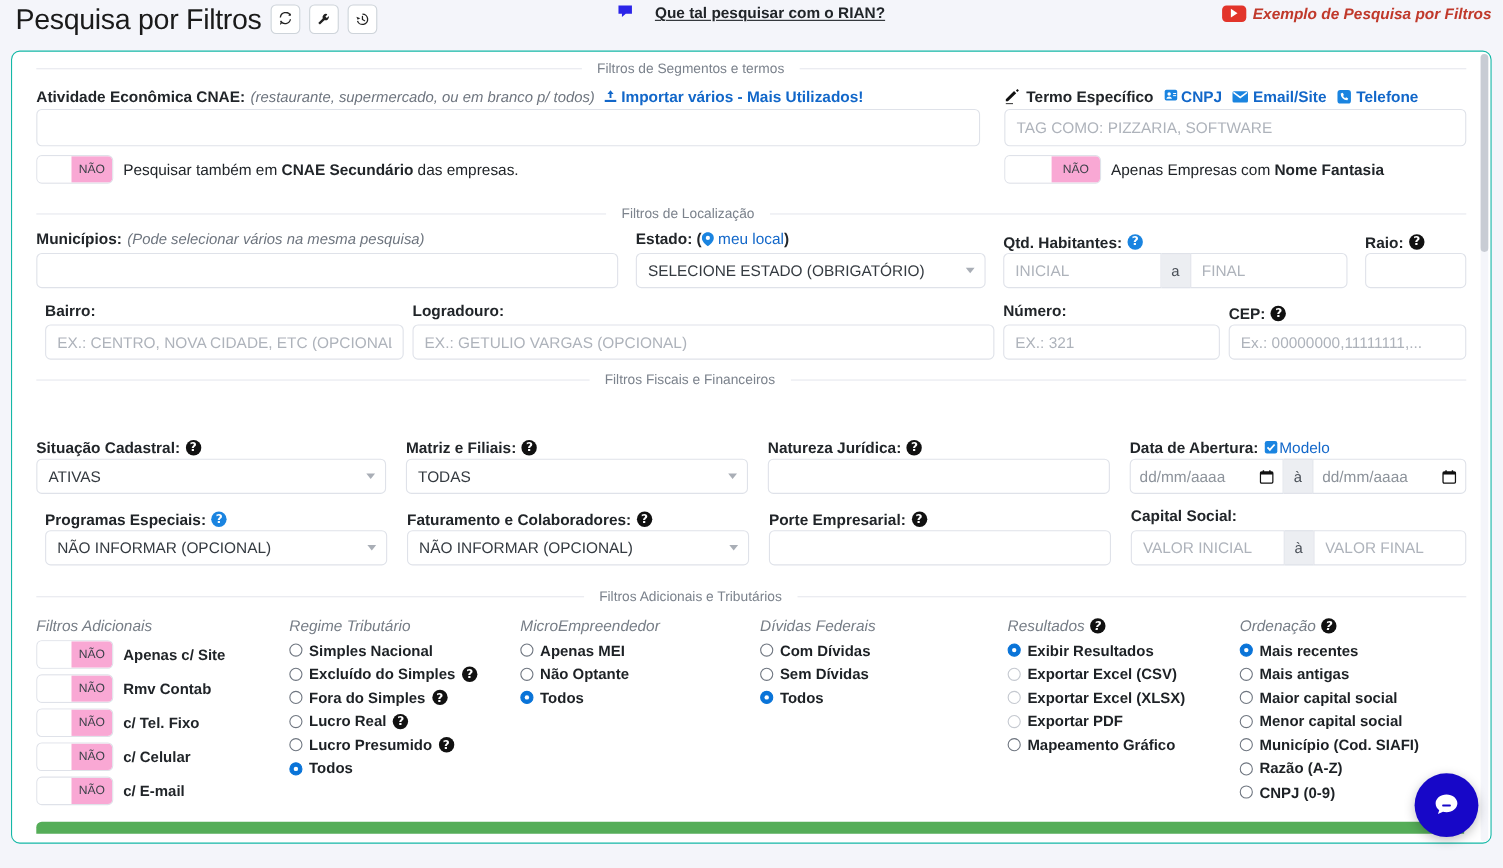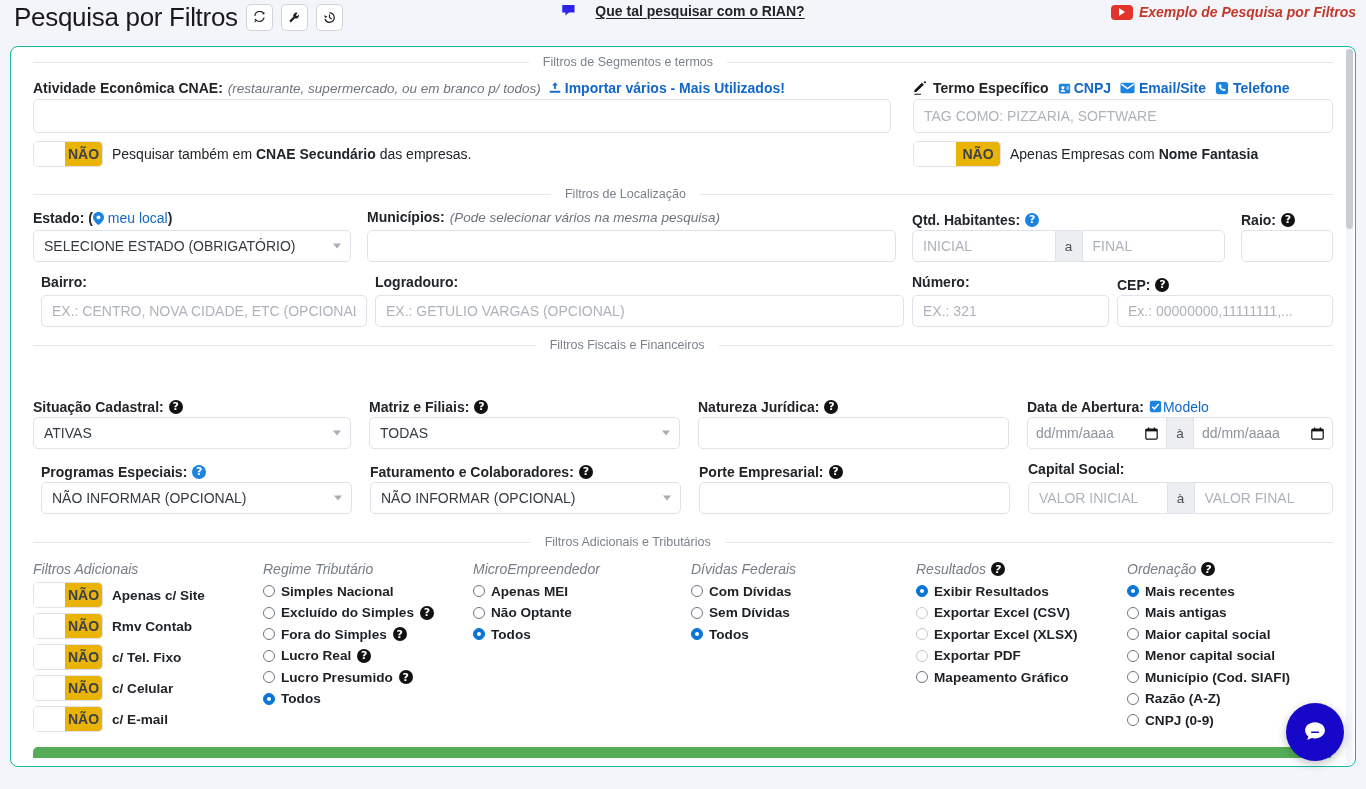--- a/index.html
+++ b/index.html
@@ -116,22 +116,22 @@
   .grp .inp:last-child { border-top-left-radius:0; border-bottom-left-radius:0; }
 
   
   .toggle {
     display: inline-flex; align-items: stretch; height: 26px; width: 70px;
     border: 1px solid #dfe2e9; border-radius: 5px; overflow: hidden; background:#fff;
     cursor: pointer; flex: 0 0 auto;
   }
   .toggle .knob { width: 31px; background: #fff; }
   .toggle .state {
-    flex: 1; background: #eab308; color: #3c4149; font-size: 14px;
-    display:flex; align-items:center; justify-content:center; font-weight:700;
+    flex: 1; background: #f9a8d4; color: #3c4149; font-size: 11px;
+    display:flex; align-items:center; justify-content:center; font-weight:400;
   }
   .toggle-row { display: flex; align-items: center; gap: 9px; }
   .toggle-row .cap { font-size: 14px; color:#212529; }
   .toggle-row .cap b { font-weight: bold; }
 
   
   .radio-cols { display: flex; gap: 0; }
   .rcol { font-size: 13.5px; }
   .rcol .hdr {
     font-style: italic; color: #767d86; font-size: 14px; margin-bottom: 5px;
@@ -260,21 +260,21 @@
       <div style="flex:1 1 auto;">
         <div style="display:flex;align-items:center;gap:9px;height:22px;">
           <span style="display:inline-flex;align-items:center;gap:5px;">
             <svg width="15" height="14" viewBox="0 0 16 16">
               <path d="M1 10.5 9.6 2l2.2 2.2-8.6 8.5H1z" fill="#111"></path>
               <path d="M11.5 1.4 13 2.9l1.6-1.5L13.1 0z" fill="#111"></path>
               <path d="M1 14.6h7.5v1.1H1z" fill="#111"></path>
             </svg>
             <span class="lbl">Termo Específico</span>
           </span>
-          <a class="blue-link" href="#" style="display:inline-flex;align-items:center;gap:3px;">
+          <a class="blue-link" href="#" style="display:inline-flex;gap:3px;">
             <svg width="13" height="13" viewBox="0 0 16 16">
               <rect x="1" y="2" width="14" height="12" rx="2" fill="#1a84e0"></rect>
               <circle cx="6" cy="6.8" r="2" fill="#fff"></circle>
               <path d="M2.9 12c.4-1.8 1.7-2.6 3.1-2.6s2.7.8 3.1 2.6z" fill="#fff"></path>
               <rect x="10.4" y="5.6" width="3.4" height="1.1" fill="#fff"></rect>
               <rect x="10.4" y="8" width="3.4" height="1.1" fill="#fff"></rect>
             </svg>
             <span>CNPJ</span>
           </a>
           <a class="blue-link" href="#" style="display:inline-flex;align-items:center;gap:4px;">
@@ -305,39 +305,39 @@
       </div>
     </div>
 
     <div class="sec" style="margin-top:12px;">
       <div class="ln left"></div>
       <div class="txt">Filtros de Localização</div>
       <div class="ln right"></div>
     </div>
 
     <div class="row" style="gap:16px;align-items:flex-end;">
+      <div style="flex:0 0 529px;">
+        <div style="height:21px;display:flex;gap:5px;align-items:baseline;">
+          <span class="lbl">Municípios:</span>
+          <span class="lbl-ital">(Pode selecionar vários na mesma pesquisa)</span>
+        </div>
+        <input class="inp" value="" style="">
+      </div>
+
       <div style="flex:0 0 318px;">
         <div style="height:21px;">
           <span class="lbl">Estado: (</span><a class="blue-link" href="#" style="font-weight:400;"><svg width="11" height="13" viewBox="0 0 12 14" style="vertical-align:-2px;">
               <path d="M6 0C2.7 0 0 2.6 0 5.8 0 10 6 14 6 14s6-4 6-8.2C12 2.6 9.3 0 6 0z" fill="#1a84e0"></path>
               <circle cx="6" cy="5.7" r="2.1" fill="#fff"></circle>
             </svg> <span>meu local</span></a><span class="lbl">)</span>
         </div>
         <div class="sel">
           <span>SELECIONE ESTADO (OBRIGATÓRIO)</span>
           <span class="caret"></span>
         </div>
-      </div>
-
-      <div style="flex:0 0 529px;">
-        <div style="height:21px;display:flex;gap:5px;align-items:baseline;">
-          <span class="lbl">Municípios:</span>
-          <span class="lbl-ital">(Pode selecionar vários na mesma pesquisa)</span>
-        </div>
-        <input class="inp" value="" style="">
       </div>
 
       <div style="flex:0 0 313px;">
         <div style="height:21px;display:flex;gap:5px;align-items:center;">
           <span class="lbl">Qtd. Habitantes:</span>
           <span class="help blue">?</span>
         </div>
         <div class="grp">
           <input class="inp" placeholder="INICIAL" style="">
           <div class="addon">a</div>

